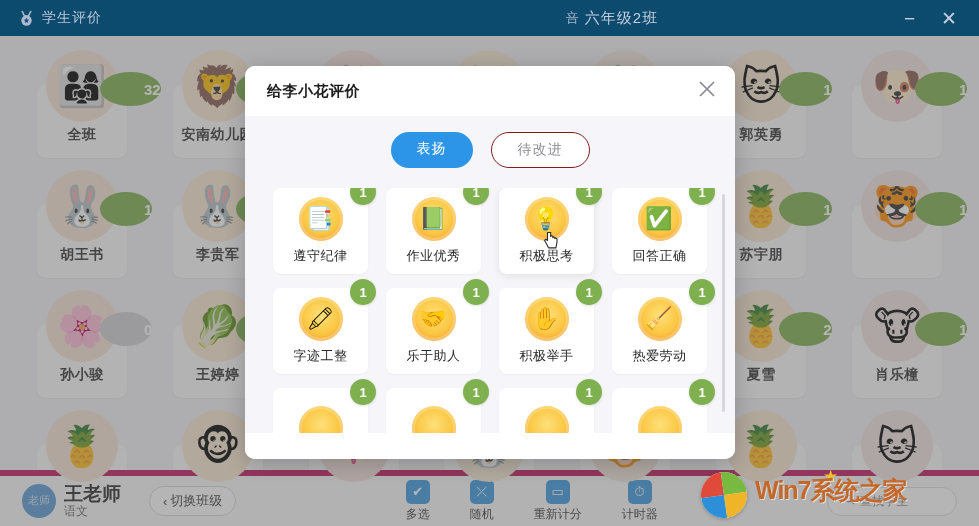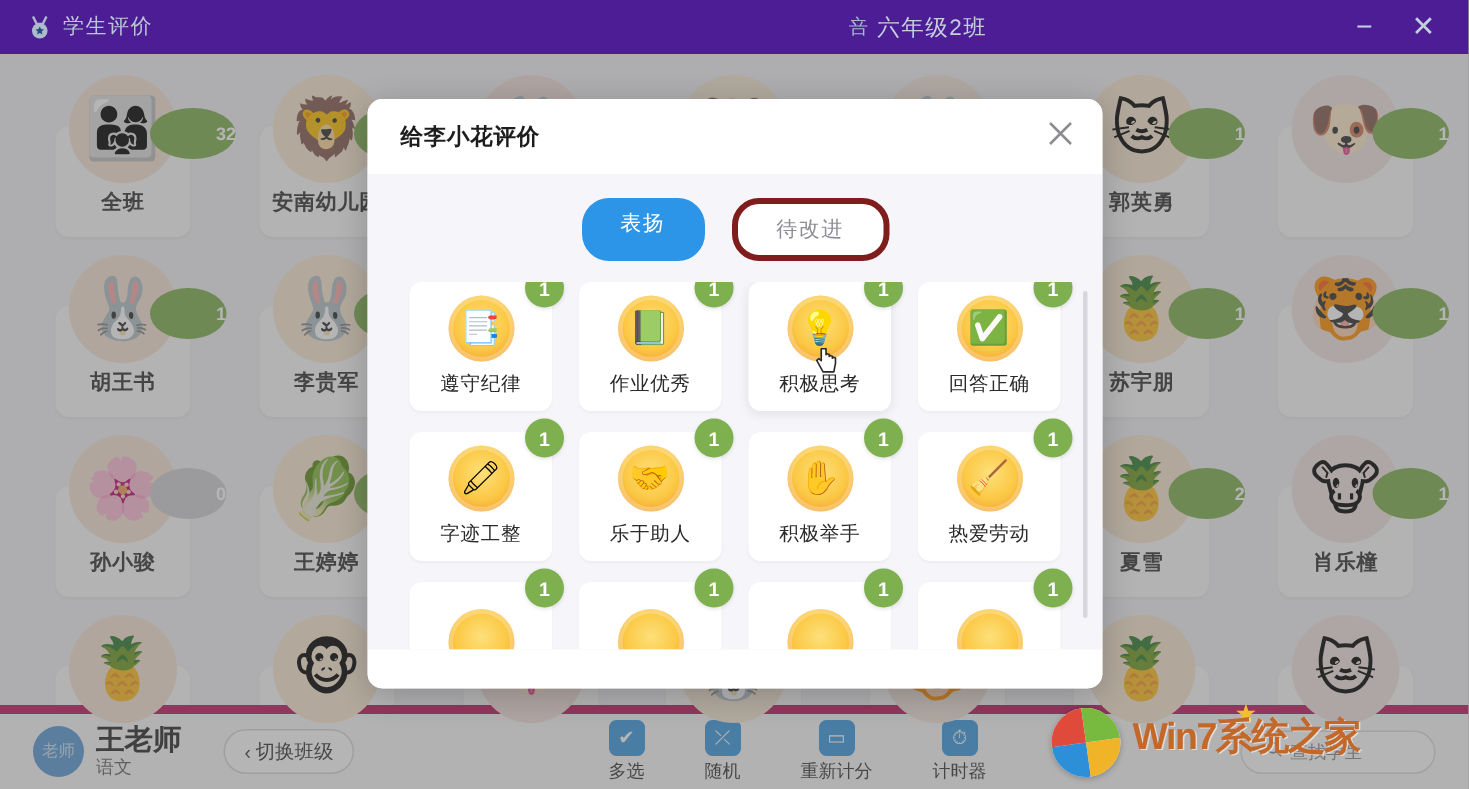--- a/index.html
+++ b/index.html
@@ -7,21 +7,21 @@
     width: 979px; height: 526px;
     overflow: hidden;
     font-family: "Liberation Sans", "DejaVu Sans", sans-serif;
     background: #8d8d8d;
   }
   #app { position: relative; width: 979px; height: 526px; overflow: hidden; }
 
   
   .titlebar {
     position: absolute; top: 0; left: 0; width: 979px; height: 36px;
-    background: #4c1d95; display: flex; align-items: center;
+    background: #0c4a6e; display: flex; align-items: center;
   }
   .tb-left { display: flex; align-items: center; gap: 7px; padding-left: 18px; width: 320px; }
   .tb-medal { width: 17px; height: 17px; position: relative; }
   .tb-label { color: #b9c6d6; font-size: 14px; letter-spacing: 1px; }
   .tb-center { flex: 1; display: flex; align-items: center; justify-content: center; gap: 6px; }
   .tb-title { color: #c3cfdd; font-size: 15px; letter-spacing: 1px; }
   .tb-icon-sq { color: #a9b8cb; font-size: 13px; }
   .tb-right { display: flex; align-items: center; gap: 26px; padding-right: 22px; }
   .tb-btn { color: #c3cfdd; font-size: 19px; line-height: 1; cursor: pointer; font-weight: 300; }
 
@@ -46,21 +46,21 @@
     font-size: 40px; line-height: 1; overflow: hidden;
   }
   .sname {
     position: relative; z-index: 2; margin-top: 4px;
     font-size: 14px; color: #333; font-weight: bold; letter-spacing: 0.5px;
   }
   .badge {
     position: absolute; z-index: 3; top: 26px; left: 50%; margin-left: 18px;
     min-width: 34px; height: 34px; border-radius: 50%;
     display: flex; align-items: center; justify-content: center;
-    color: #fff; font-size: 12px; font-weight: bold; padding-left: 44px;
+    color: #fff; font-size: 15px; font-weight: bold; padding-left: 44px;
   }
   .badge.pos { background: #7fb04f; }
   .badge.neg { background: #e0525f; }
   .badge.zero { background: #cfcfd4; }
 
   
   .bottombar {
     position: absolute; bottom: 0; left: 0; width: 979px; height: 56px;
     background: #fafafc; display: flex; align-items: center;
     border-top: 6px solid #be185d;
@@ -114,21 +114,21 @@
   .modal-close { font-size: 22px; color: #8b8b92; cursor: pointer; line-height: 1; font-weight: 300; }
   .modal-body {
     flex: 1; background: #f6f6fa; position: relative; overflow: hidden;
   }
   .tabs { display: flex; justify-content: center; gap: 18px; padding: 16px 0 14px 0; }
   .tab {
     border-radius: 18px; padding: 8px 26px; font-size: 14px; cursor: pointer;
     letter-spacing: 1px;
   }
   .tab.active { background: #2c95e8; color: #fff; }
-  .tab.inactive { background: #fff; color: #8d8d95; border: 4px solid #7f1d1d; }
+  .tab.inactive { background: #fff; color: #8d8d95; border: 1px solid #7f1d1d; }
   .scroller {
     position: absolute; left: 0; right: 0; top: 72px; bottom: 0;
     overflow: hidden; padding: 0 28px;
   }
   .igrid { display: grid; grid-template-columns: repeat(4, 1fr); gap: 14px 18px; }
   .icard {
     position: relative; background: #fff; border-radius: 8px;
     height: 86px; display: flex; flex-direction: column;
     align-items: center; justify-content: center; gap: 6px; cursor: pointer;
     box-shadow: 0 1px 2px rgba(0,0,0,0.04);

